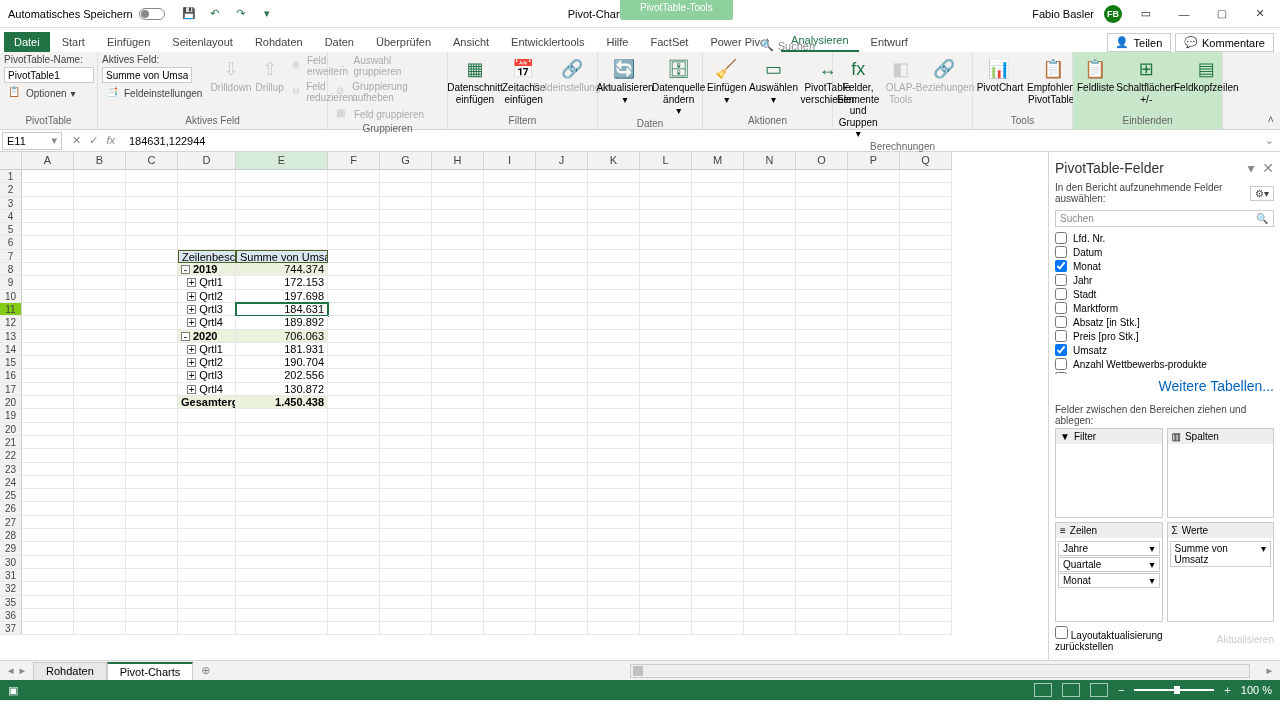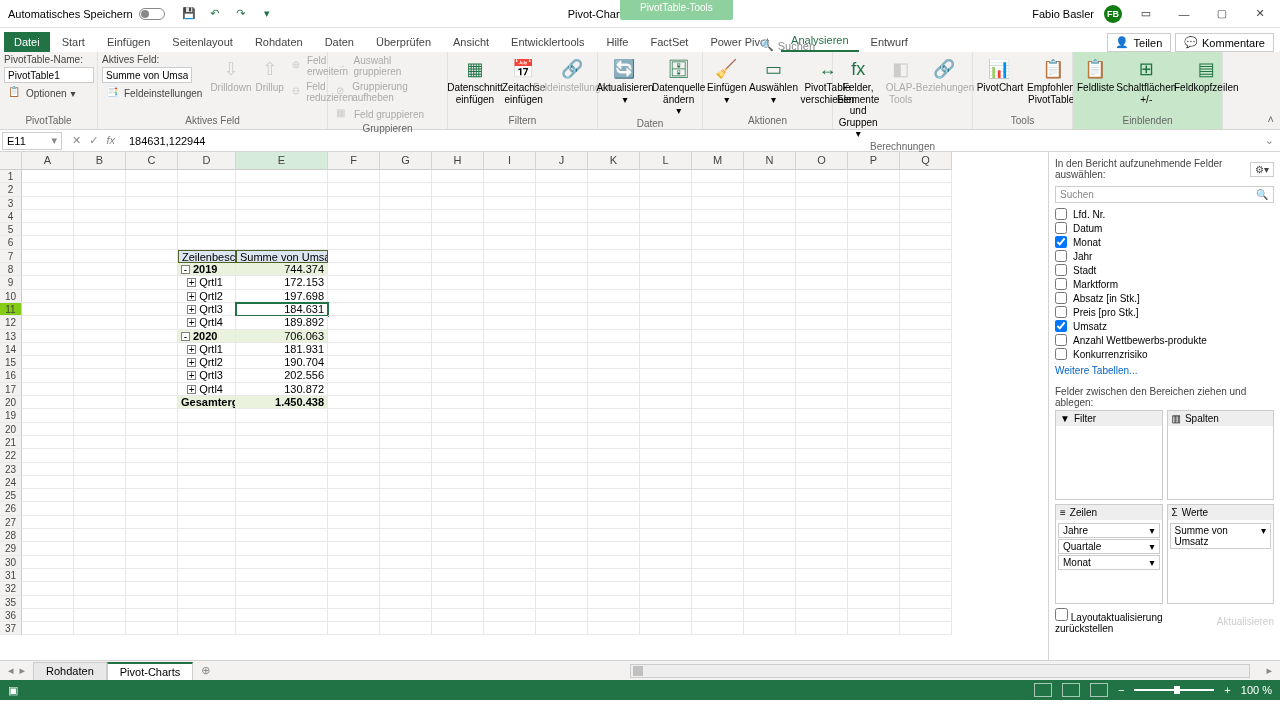--- a/index.html
+++ b/index.html
@@ -76,21 +76,21 @@
 
 
 .fieldpane { width:232px; border-left:1px solid #d4d4d4; background:#fff; display:flex; flex-direction:column; padding:4px 6px; }
 .fp-title { display:flex; justify-content:space-between; align-items:center; font-size:14px; color:#333; padding:4px 0; }
 .fp-sub { font-size:10px; color:#444; padding:2px 0; display:flex; justify-content:space-between; align-items:center; }
 .fp-gear { border:1px solid #ccc; padding:1px 4px; }
 .fp-search { border:1px solid #ccc; padding:2px 4px; margin:4px 0; display:flex; justify-content:space-between; font-size:10px; color:#888; }
 .fp-fields { overflow:auto; }
 .fp-field { display:flex; align-items:center; gap:6px; padding:1px 0; font-size:10px; }
 .fp-field input { width:12px; height:12px; }
-.fp-link { color:#0563c1; font-size:10px; padding:4px 0; }
+.fp-link { color:#0563c1; font-size:14px; padding:4px 0;text-align:right; }
 .fp-drag-label { font-size:10px; color:#444; padding:6px 0 2px; }
 .fp-areas { display:grid; grid-template-columns:1fr 1fr; grid-template-rows:90px 100px; gap:4px; }
 .fp-area { border:1px solid #ccc; display:flex; flex-direction:column; }
 .fp-area-h { background:#eee; font-size:10px; padding:2px 4px; display:flex; gap:4px; align-items:center; }
 .fp-area-body { flex:1; padding:2px; }
 .fp-item { border:1px solid #ccc; background:#fff; font-size:10px; padding:1px 4px; margin:1px 0; display:flex; justify-content:space-between; }
 .fp-footer { display:flex; justify-content:space-between; align-items:center; padding:4px 0; font-size:10px; }
 .fp-footer .upd { color:#ccc; }
 
 
@@ -1088,20 +1088,27 @@
           <div class="cell" style="width: 52px;"></div>
           <div class="cell" style="width: 52px;"></div>
           <div class="cell" style="width: 52px;"></div>
           <div class="cell" style="width: 52px;"></div>
           <div class="cell" style="width: 52px;"></div>
         </div>
       </div>
   </div>
 
   <div class="fieldpane">
+    <div class="fp-title">
+      <span>PivotTable-Felder</span>
+      <span>
+        <span style="color:#888">▾</span>&nbsp;
+        <span style="color:#888">✕</span>
+      </span>
+    </div>
     <div class="fp-sub">
       <span>In den Bericht aufzunehmende Felder auswählen:</span>
       <span class="fp-gear">⚙▾</span>
     </div>
     <div class="fp-search">
       <span>Suchen</span>
         <span>🔍</span>
     </div>
     <div class="fp-fields" id="fpfields">
         <div class="fp-field">

